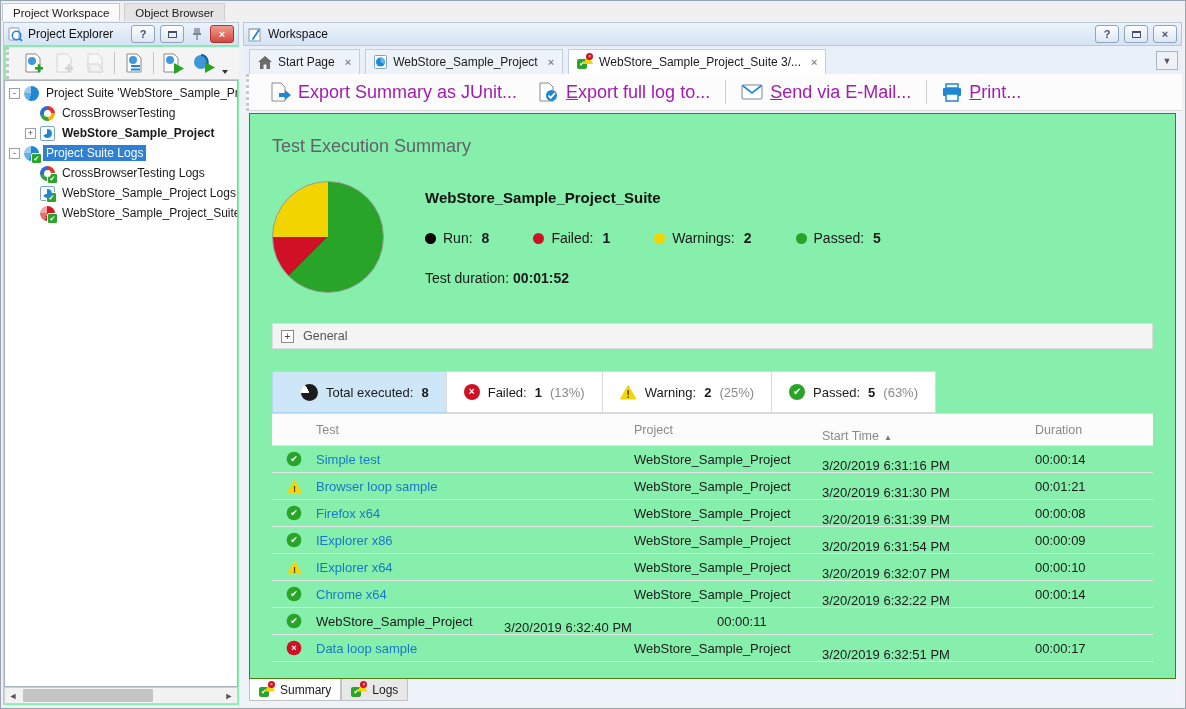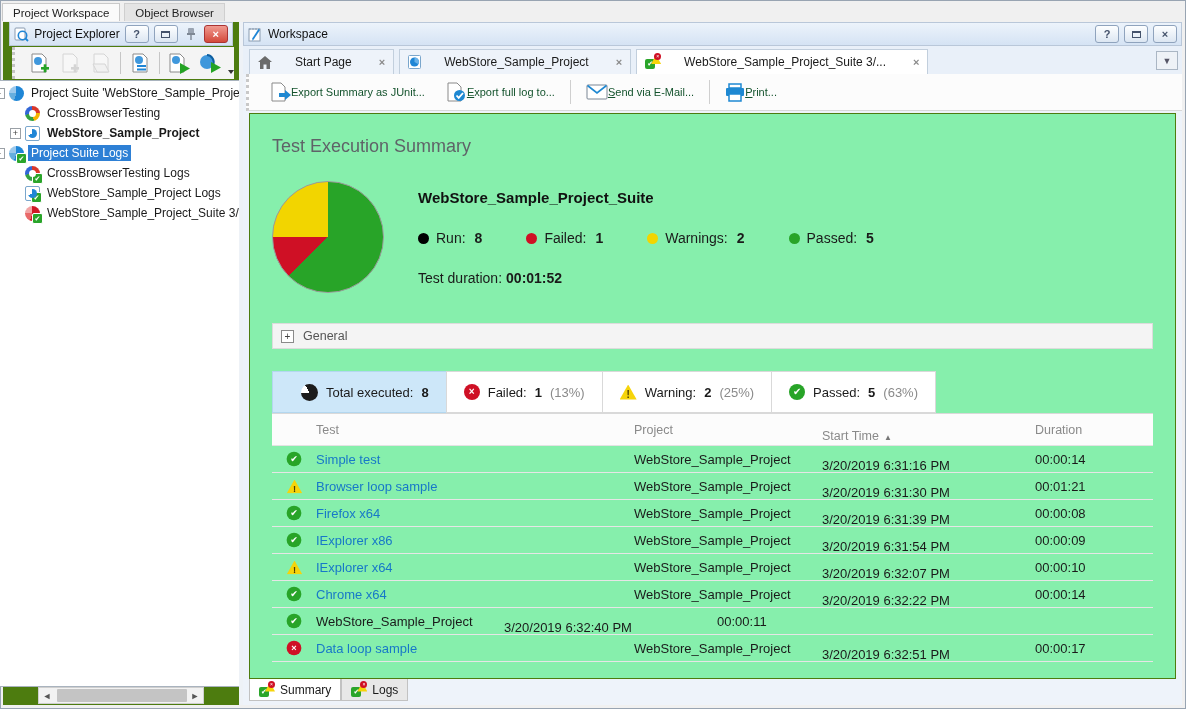--- a/index.html
+++ b/index.html
@@ -8,21 +8,21 @@
   .app { position:absolute; inset:0; background:#f0f0f0; border:1px solid #98a4b2; }
 
   
   .top-strip { height:20px; display:flex; align-items:flex-end; background:#f0f0f0; padding-left:1px; }
   .top-tab { padding:3px 10px 2px; font-size:11.5px; color:#222; border:1px solid transparent; border-bottom:none; cursor:default; }
   .top-tab.active { background:#fafafa; border-color:#c9c9c9; }
   .top-tab.inactive { background:#e4e4e4; border-color:#cfcfcf; margin-left:4px; }
 
   
   .main { position:absolute; top:21px; left:2px; right:3px; bottom:3px; display:flex; }
-  .left-panel { width:236px; flex:none; display:flex; flex-direction:column; background:#4d7c0f;align-items:center; }
+  .left-panel { width:236px; flex:none; display:flex; flex-direction:column; background:#86efac; }
   .splitter { width:4px; flex:none; background:#eef2f7; }
   .right-panel { flex:1; display:flex; flex-direction:column; background:#eef3fa; min-width:0; }
 
   
   .phead { height:24px; flex:none; display:flex; align-items:center; gap:5px; padding:0 4px;
            background:linear-gradient(#ecf3fb,#d5e3f4); border:1px solid #b9c7d9; }
   .phead .ptitle { font-size:12px; color:#111; flex:1; white-space:nowrap; overflow:hidden; }
   .hbtn { width:24px; height:18px; flex:none; display:inline-flex; align-items:center; justify-content:center;
           border:1px solid #8fa3bd; border-radius:3px; background:linear-gradient(#fdfeff,#dce6f2);
           font-size:11px; color:#44526b; font-weight:bold; cursor:pointer; }
@@ -60,44 +60,44 @@
   .ti.log::before { content:"\2714"; position:absolute; right:-3px; bottom:-3px; width:9px; height:9px; line-height:9px;
                     font-size:7px; text-align:center; color:#fff; background:#2aa52a; border:1px solid #fff; border-radius:2px; }
 
   
   .hscroll { height:17px; flex:none; margin:0 1px 1px 1px; background:#f2f2f2; border:1px solid #cfcfcf; display:flex; align-items:center; }
   .scr-arrow { width:16px; height:100%; display:flex; align-items:center; justify-content:center; font-size:9px; color:#555; flex:none; cursor:pointer; }
   .scr-thumb { height:13px; width:130px; background:#c4c4c4; border-radius:1px; margin-left:2px; cursor:grab; }
 
   
   .doc-tabstrip { height:28px; flex:none; display:flex; align-items:flex-end; background:#e9f0f9; padding:3px 2px 0 6px; position:relative; }
-  .doc-tab { height:25px; display:flex; align-items:center; gap:23px; padding:0 8px; margin-right:5px;
+  .doc-tab { height:25px; display:flex; align-items:center; gap:6px; padding:0 8px; margin-right:5px;
              border:1px solid #c2cfdd; border-bottom:none; background:#eef3fa; font-size:12px; cursor:pointer; white-space:nowrap; }
   .doc-tab.active { background:#fff; }
   .tab-close { color:#8a8a8a; font-size:11px; font-weight:bold; margin-left:4px; cursor:pointer; }
   .tab-dd { position:absolute; right:4px; top:5px; width:22px; height:19px; border:1px solid #aab6c4; background:#eef2f7;
             display:flex; align-items:center; justify-content:center; color:#556; font-size:9px; cursor:pointer; }
 
   
   .wtoolbar { height:37px; flex:none; display:flex; align-items:center; background:#fcfcfc; border-bottom:1px solid #d8d8d8;
               padding-left:12px; gap:4px; }
   .wtoolbar { border-left:3px dotted #c8c8c8; margin-left:3px; }
-  .wtb { display:flex; align-items:center; padding:4px 8px; border-radius:2px; cursor:pointer; font-size:11px; color:#14532d; white-space:nowrap; }
+  .wtb { display:flex; align-items:center; gap:7px; padding:4px 8px; border-radius:2px; cursor:pointer; font-size:18px; color:#a21caf; white-space:nowrap; }
   .wtb u { text-decoration:underline; }
   .wsep { width:1px; height:24px; background:#cfcfcf; margin:0 3px; flex:none; }
 
   
   .content-wrap { flex:1; position:relative; background:#eef3fa; padding:2px 6px 0 6px; min-height:0; }
   .content { position:absolute; inset:2px 6px 0 6px; background:#86efac; border:1px solid #4d7c0f; padding:22px 22px 0 22px; overflow:hidden; }
 
   .h1 { font-size:18px; color:#5f6368; font-weight:normal; }
 
   .sum-row { display:flex; gap:34px; margin-top:24px; }
   .pie { width:112px; height:112px; border-radius:50%; border:1px solid #9a9a9a; flex:none; }
-  .sum-right { padding-top:8px; }
+  .sum-right { padding-top:8px;margin-left:7px; }
   .suite-title { font-size:15px; font-weight:bold; color:#111; }
   .stats { display:flex; gap:44px; margin-top:24px; align-items:center; font-size:14px; }
   .stat { display:flex; align-items:center; gap:7px; }
   .dot { width:11px; height:11px; border-radius:50%; flex:none; }
   .stat b { margin-left:2px; }
   .duration { margin-top:24px; font-size:14px; }
   .duration b { margin-left:4px; }
 
   .general-bar { margin-top:30px; height:26px; background:#f4f4f4; border:1px solid #dcdcdc; display:flex; align-items:center; gap:9px; padding:0 8px; color:#555; font-size:12.5px; cursor:pointer; }
   .plusbox { width:13px; height:13px; border:1px solid #8a8a8a; background:#fff; color:#444; font-size:10px; line-height:11px; text-align:center; }

